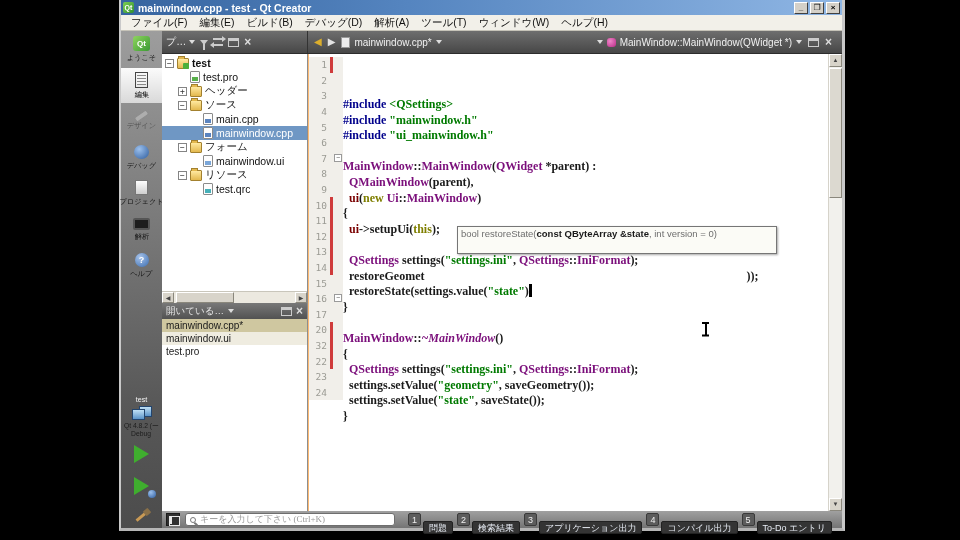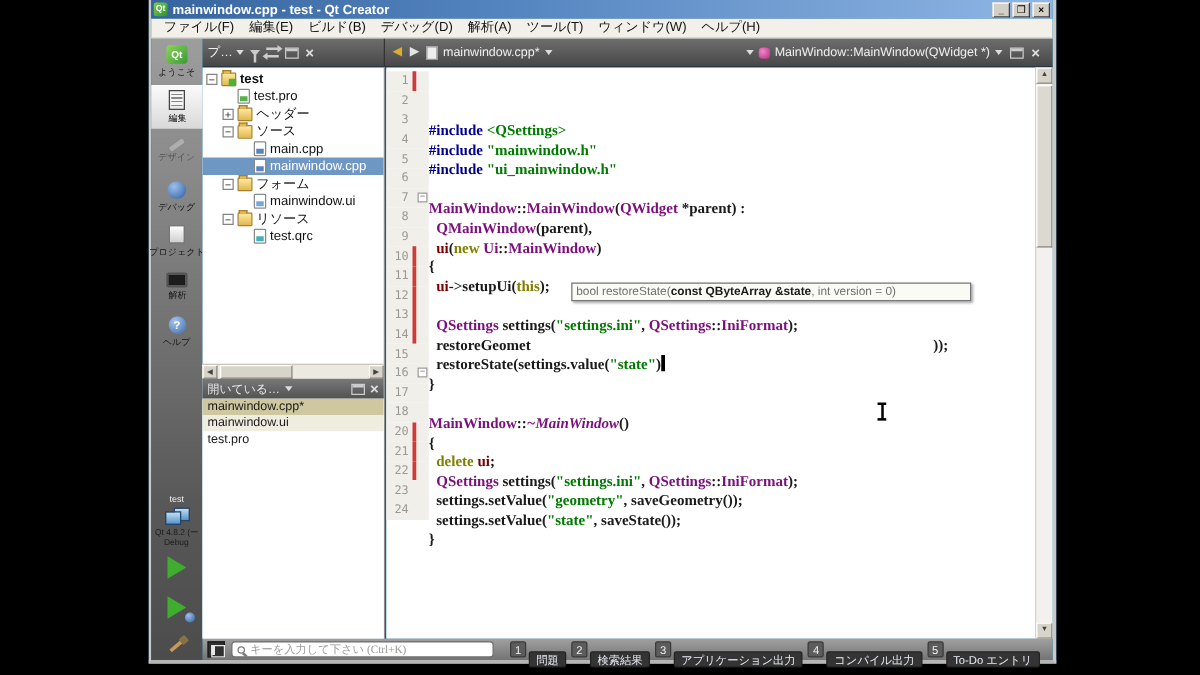--- a/index.html
+++ b/index.html
@@ -1,18 +1,18 @@
 <!DOCTYPE html>
 <html><head>
 <meta charset="utf-8">
 <style>
   html,body{margin:0;padding:0;background:#000;width:960px;height:540px;overflow:hidden;
     font-family:"Liberation Sans","DejaVu Sans",sans-serif;}
   *{box-sizing:border-box;}
-  #window{position:absolute;left:119px;top:0;width:726px;height:531px;background:#0369a1;
+  #window{position:absolute;left:119px;top:0;width:726px;height:531px;background:#fdba74;
     border-left:2px solid #c9c9c9;border-right:3px solid #c9c9c9;border-bottom:3px solid #b5b5b5;}
   
   .titlebar{position:absolute;left:0;top:0;right:0;height:15px;
     background:linear-gradient(to right,#36649f,#5585c0 40%,#8fb6e4);display:flex;align-items:center;padding:0 2px;}
   .app-icon{width:11px;height:11px;background:linear-gradient(135deg,#7ed052,#2f8f2f);border-radius:2px;
     color:#fff;font-size:7px;font-weight:bold;text-align:center;line-height:11px;margin-right:4px;}
   .title-text{color:#fff;font-size:10.5px;font-weight:bold;flex:1;white-space:nowrap;overflow:hidden;}
   .win-controls{display:flex;gap:2px;}
   .wc{width:14px;height:12px;background:#d4d0c8;border:1px solid;border-color:#fff #404040 #404040 #fff;
     font-size:8px;line-height:10px;text-align:center;color:#000;font-weight:bold;}
@@ -122,21 +122,21 @@
   .s-fld{color:#7a0000}.s-fn{color:#1a1a1a}.s-pl{color:#1a1a1a}
   .s-dtor{color:#7b0f7b;font-style:italic}
   .seg-spacer{display:inline-block;}
   .code-caret{display:inline-block;width:3px;height:13px;background:#000;vertical-align:-2px;}
   .vscroll{position:absolute;right:0;top:0;bottom:0;width:14px;background:#f2f1ed;border-left:1px solid #d6d3ca;}
   .vs-btn{position:absolute;left:0;right:0;height:13px;background:#d8d4ca;border:1px solid;
     border-color:#fff #8a877c #8a877c #fff;font-size:6px;color:#444;text-align:center;line-height:11px;}
   .vs-up{top:0;} .vs-down{bottom:0;}
   .vthumb{position:absolute;left:0;right:0;top:14px;height:130px;background:#dcd9d0;border:1px solid;
     border-color:#fff #8a877c #8a877c #fff;}
-  .tooltip{position:absolute;left:148px;top:172px;width:320px;height:15px;background:#fbfbf6;
+  .tooltip{position:absolute;left:148px;top:172px;width:320px;height:28px;background:#fbfbf6;
     border:1px solid #767676;box-shadow:1px 1px 2px rgba(0,0,0,.35);font-size:9.5px;line-height:13px;
     padding:0 3px;white-space:nowrap;overflow:hidden;z-index:5;}
   .tt-dim{color:#6e6e6e;} .tt-cur{color:#1a1a1a;font-weight:bold;}
   
   .statusbar{position:absolute;left:41px;right:0;bottom:0;height:17px;
     background:linear-gradient(#a0a0a0,#747474);display:flex;align-items:center;gap:5px;padding:0 4px;}
   .side-toggle{width:14px;height:13px;background:#2f2f2f;border:1px solid #1a1a1a;position:relative;flex:none;}
   .side-toggle::before{content:"";position:absolute;left:2px;top:2px;width:9px;height:8px;border:1px solid #e8e8e8;}
   .side-toggle::after{content:"";position:absolute;left:2px;top:2px;width:3px;height:8px;background:#e8e8e8;}
   .locator{width:210px;height:13px;background:#fff;border:1px solid #6e6e6e;border-radius:3px;
@@ -446,34 +446,28 @@
           <span class="code-text"><span class="s-type">MainWindow</span><span class="s-pl">::</span><span class="s-dtor">~MainWindow</span><span class="s-pl">()</span></span>
         </div>
         <div class="code-row">
           <div class="gutter-cell">
             <span class="lnum">17</span>
           </div>
           <span class="code-text"><span class="s-pl">{</span></span>
         </div>
         <div class="code-row">
           <div class="gutter-cell">
-            <span class="lnum">18</span>
-          </div>
-          <span class="code-text"><span class="s-pl">  </span><span class="s-kw">delete</span><span class="s-pl"> </span><span class="s-fld">ui</span><span class="s-pl">;</span></span>
-        </div>
-        <div class="code-row">
-          <div class="gutter-cell">
             <span class="lnum">20</span>
             <span class="chgbar"></span>
           </div>
           <span class="code-text"><span class="s-pl">  </span><span class="s-type">QSettings</span><span class="s-pl"> settings(</span><span class="s-str">"settings.ini"</span><span class="s-pl">, </span><span class="s-type">QSettings</span><span class="s-pl">::</span><span class="s-type">IniFormat</span><span class="s-pl">);</span></span>
         </div>
         <div class="code-row">
           <div class="gutter-cell">
-            <span class="lnum">21</span>
+            <span class="lnum">32</span>
             <span class="chgbar"></span>
           </div>
           <span class="code-text"><span class="s-pl">  settings.</span><span class="s-fn">setValue</span><span class="s-pl">(</span><span class="s-str">"geometry"</span><span class="s-pl">, </span><span class="s-fn">saveGeometry</span><span class="s-pl">());</span></span>
         </div>
         <div class="code-row">
           <div class="gutter-cell">
             <span class="lnum">22</span>
             <span class="chgbar"></span>
           </div>
           <span class="code-text"><span class="s-pl">  settings.</span><span class="s-fn">setValue</span><span class="s-pl">(</span><span class="s-str">"state"</span><span class="s-pl">, </span><span class="s-fn">saveState</span><span class="s-pl">());</span></span>

